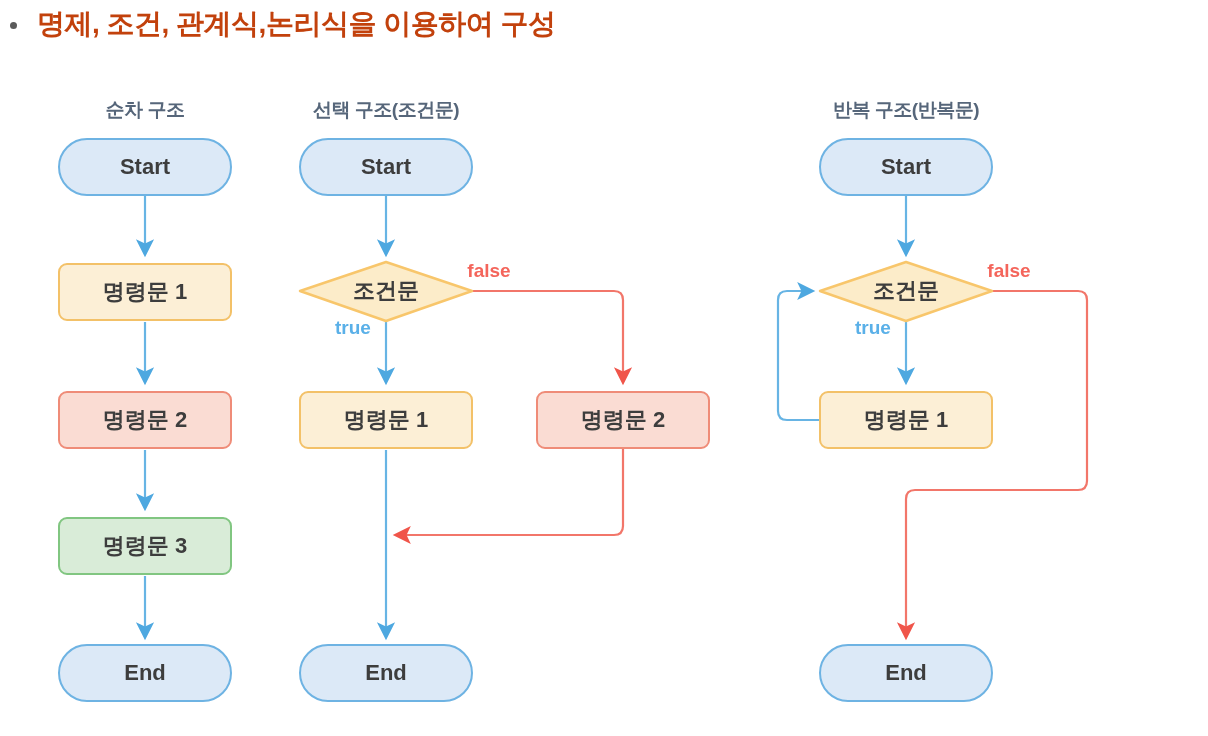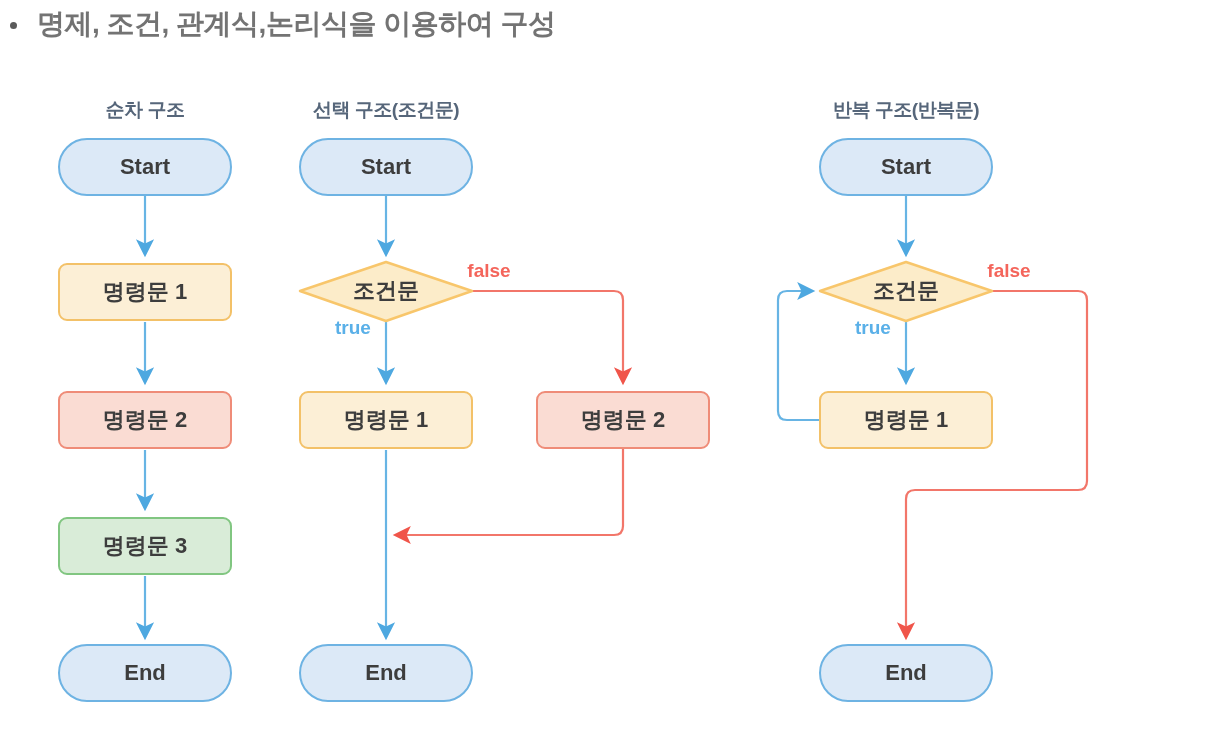--- a/index.html
+++ b/index.html
@@ -33,21 +33,21 @@
     width: 7px;
     height: 7px;
     border-radius: 50%;
     background: #5b5b5b;
     margin-top: 16px;
     flex: 0 0 auto;
   }
   .bullet-text {
     font-size: 28px;
     font-weight: bold;
-    color: #737373;
+    color: #c2410c;
     letter-spacing: -0.5px;
     line-height: 1.25;
     white-space: nowrap;
   }
   svg.flow {
     position: absolute;
     left: 0;
     top: 0;
     width: 1208px;
     height: 736px;

